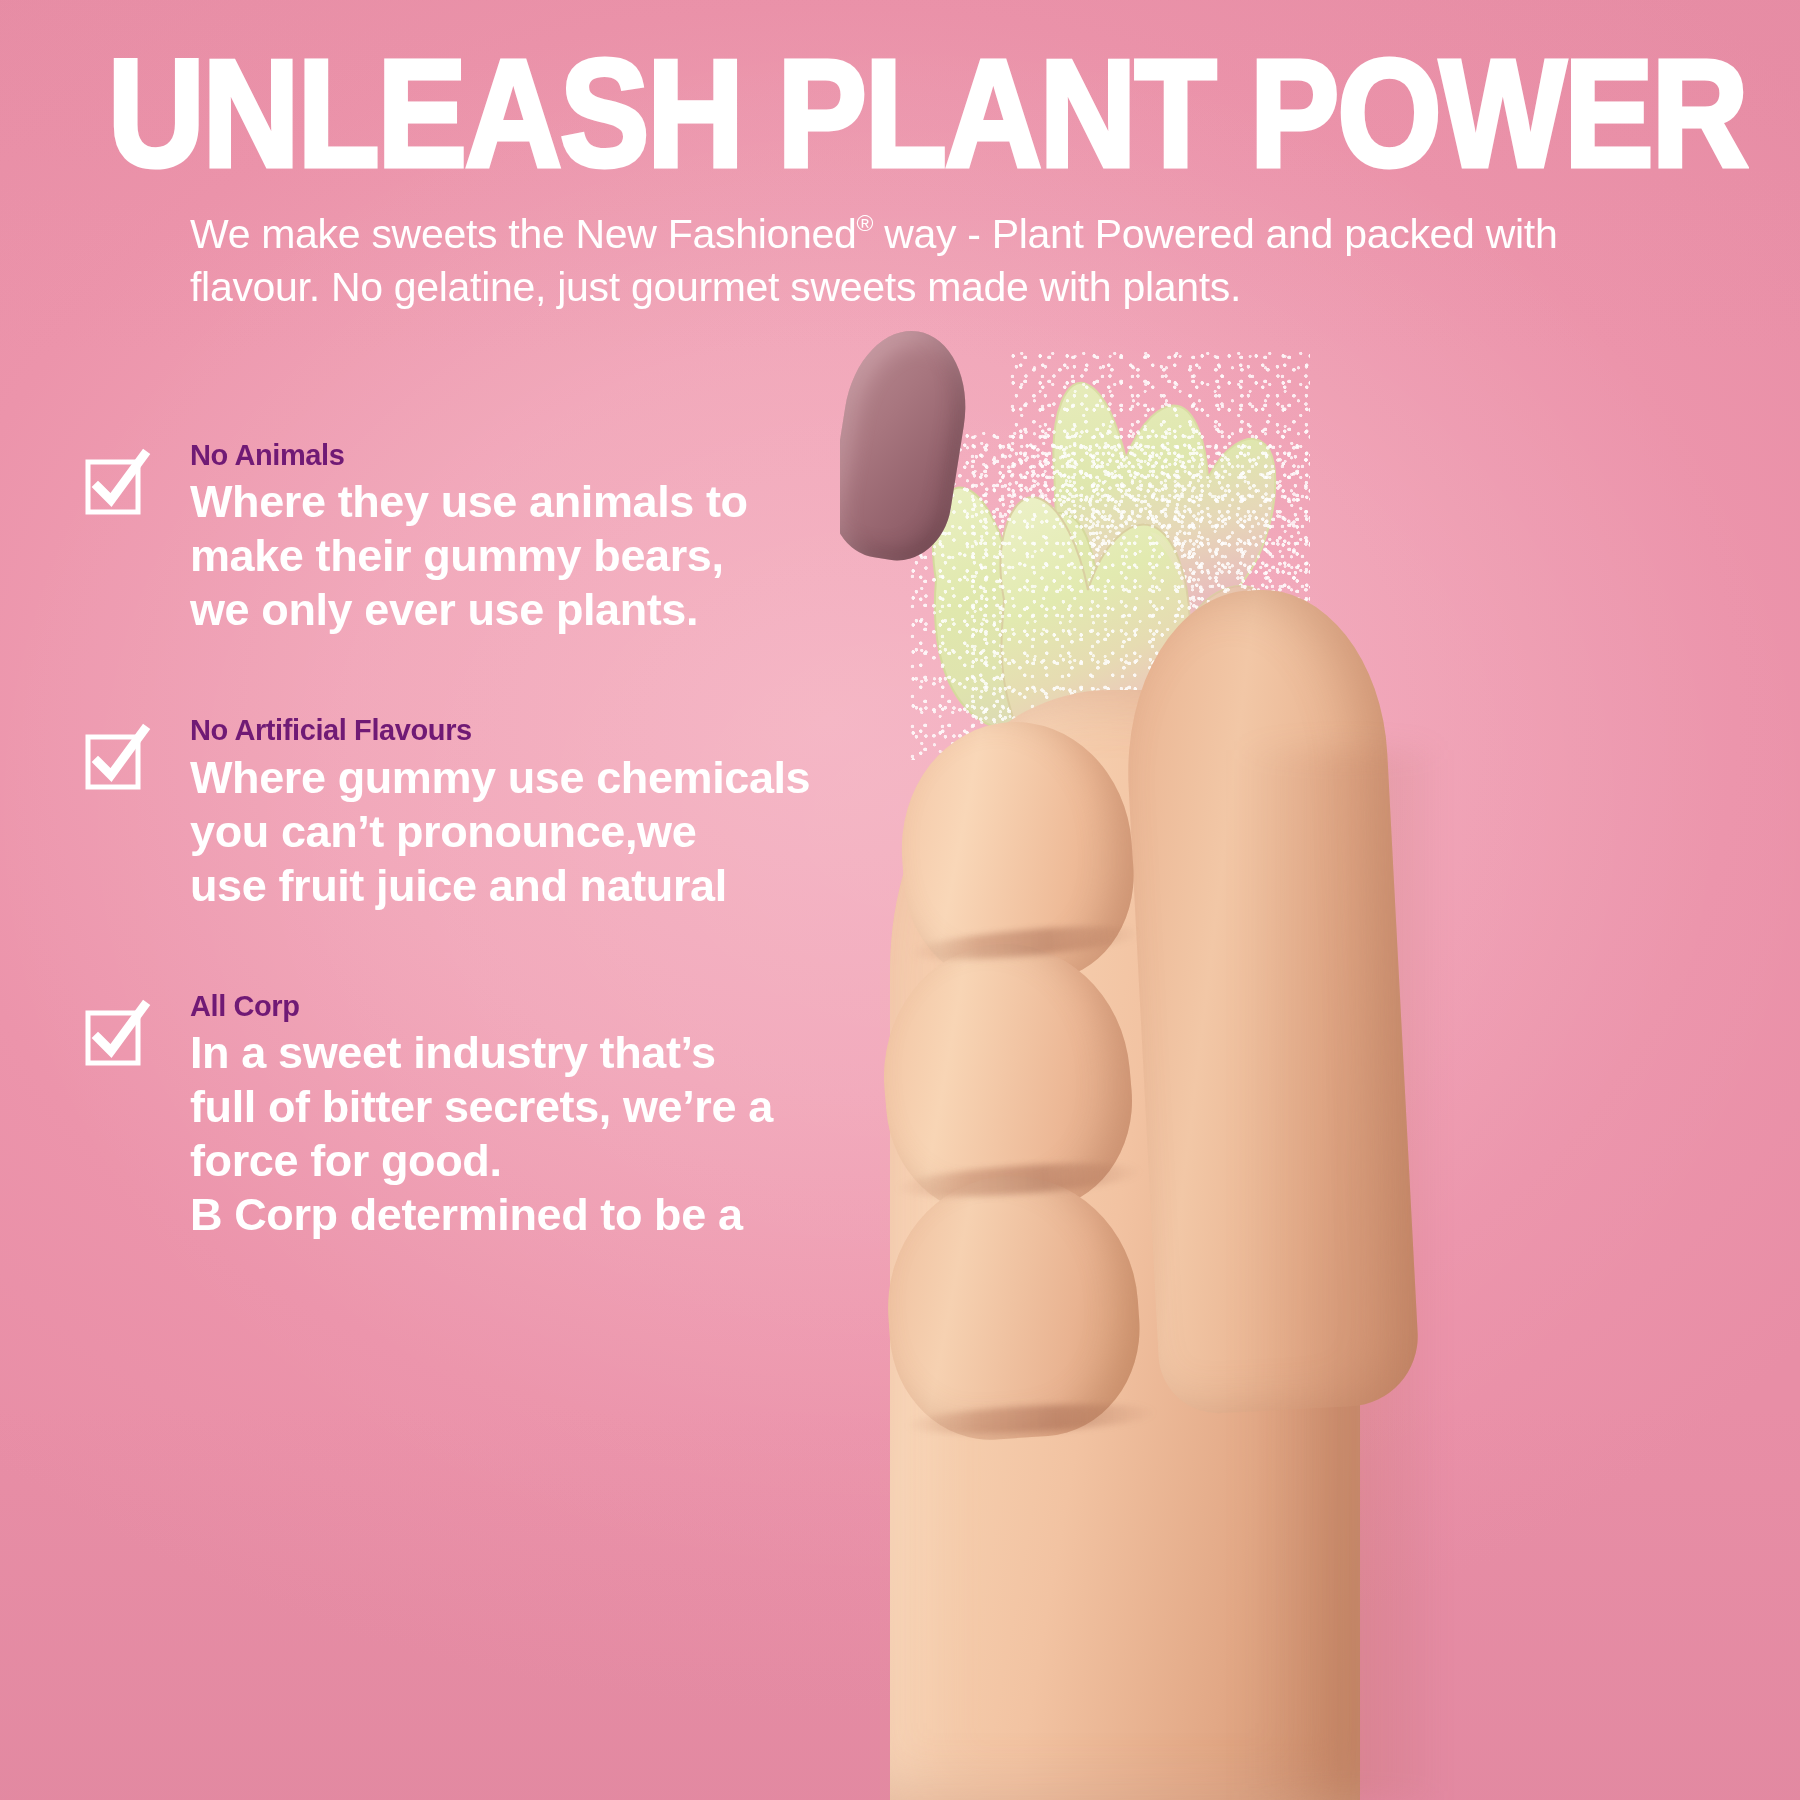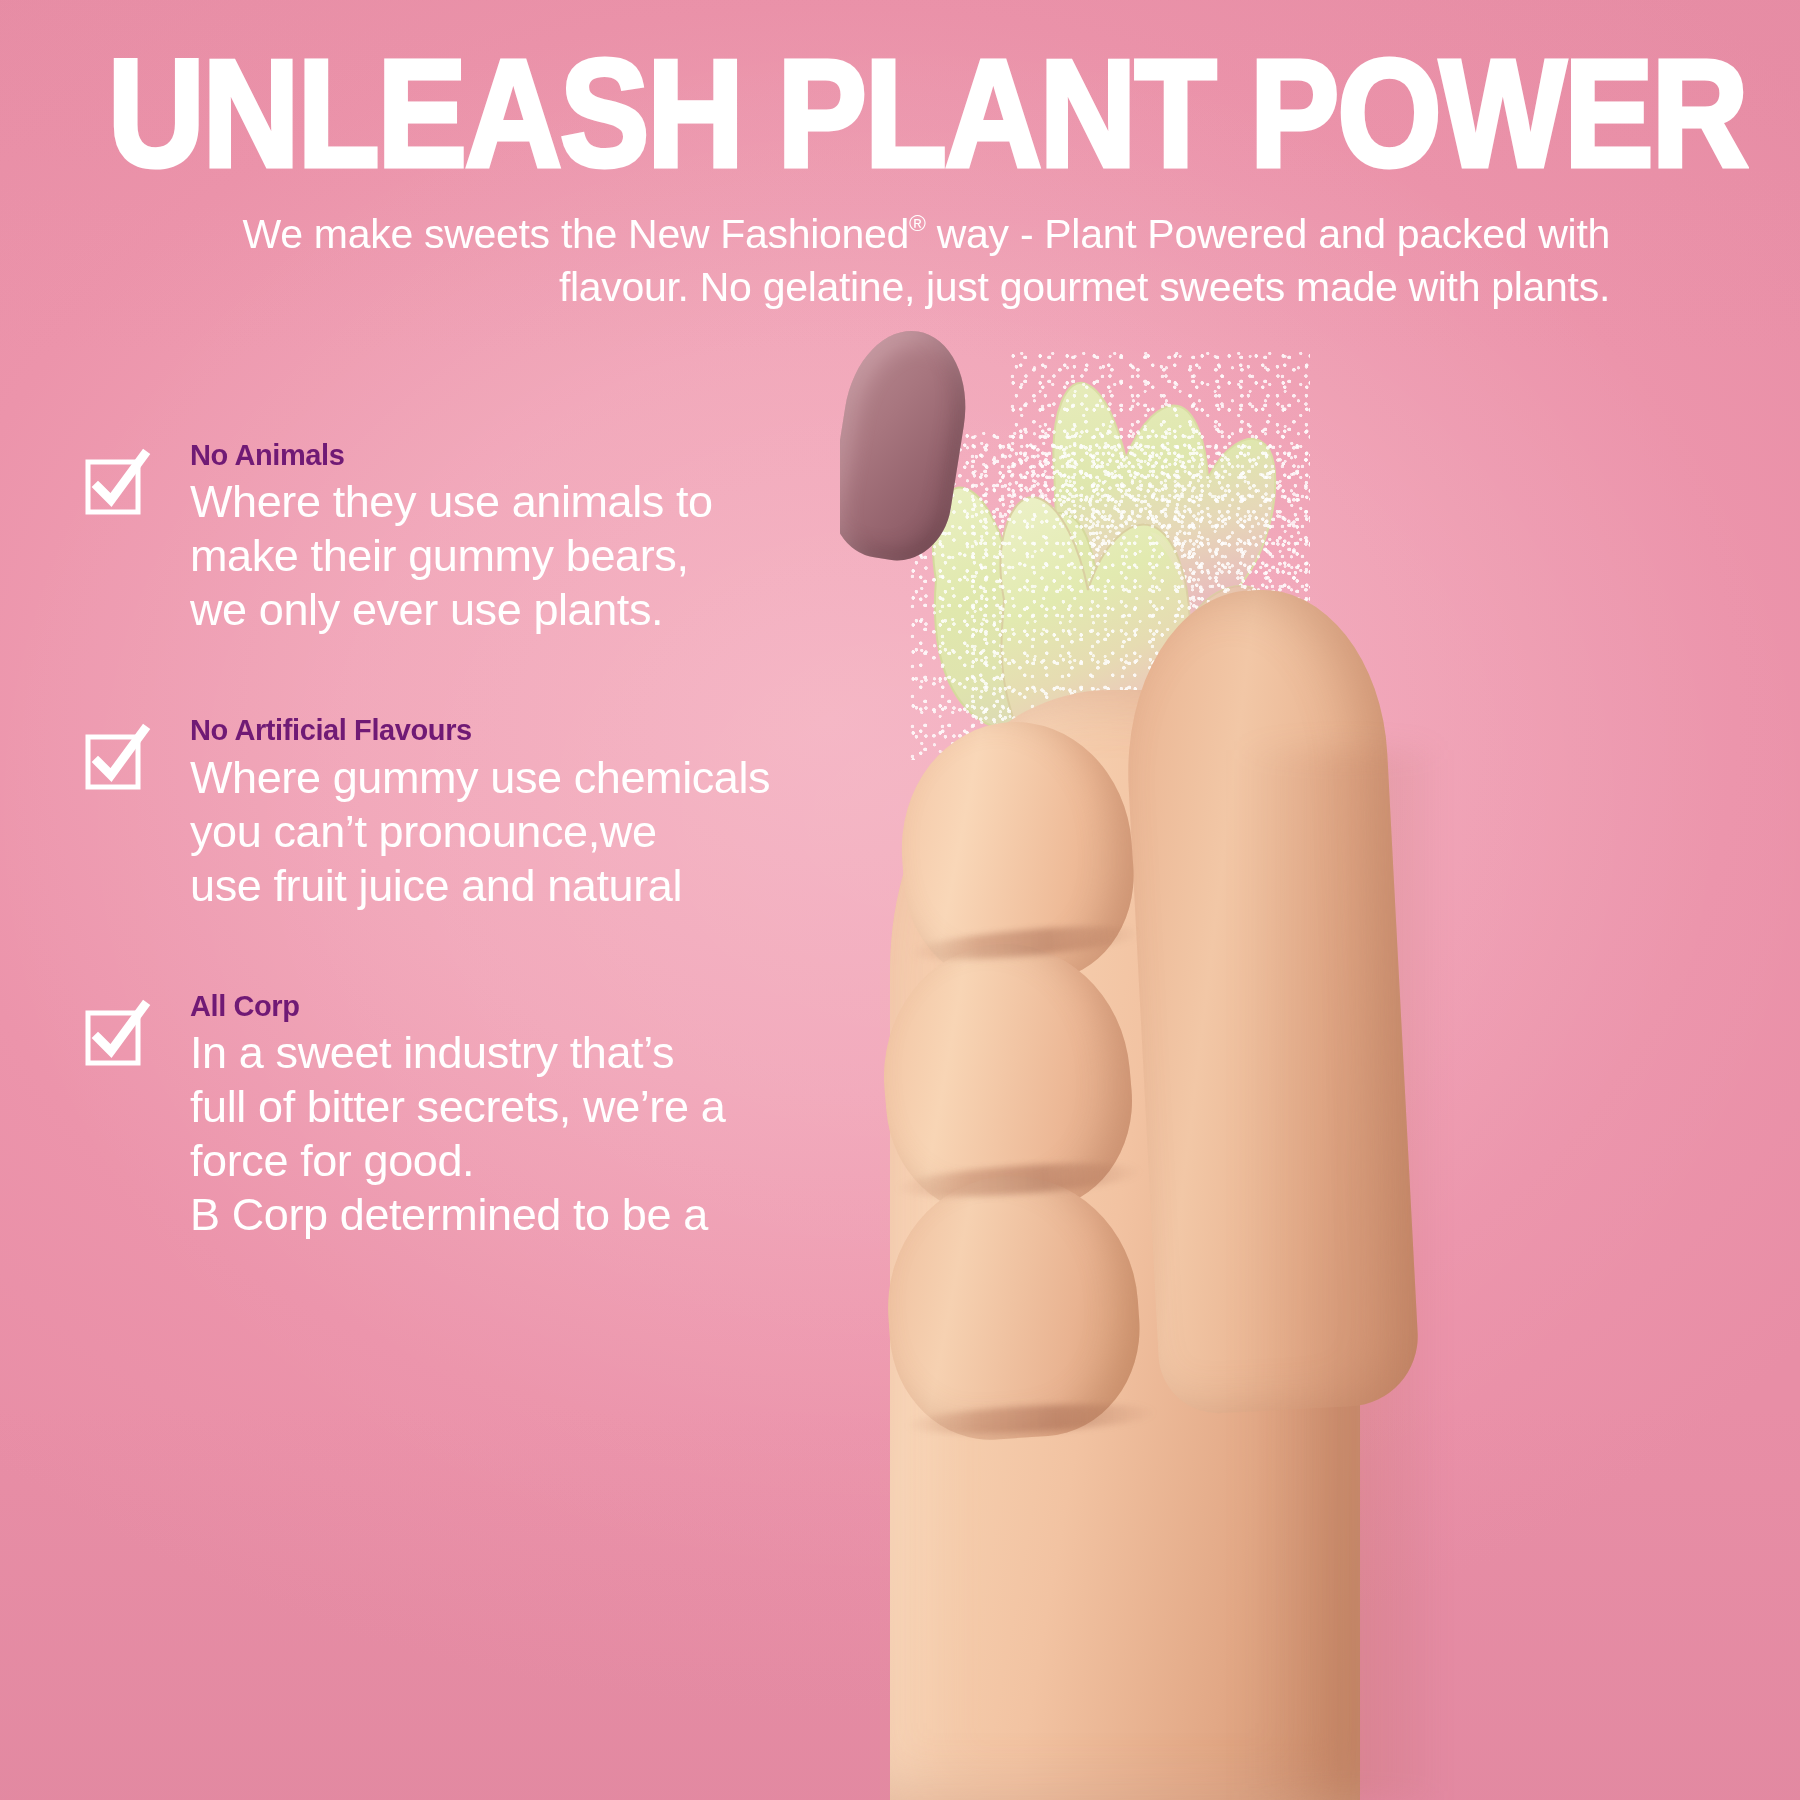--- a/index.html
+++ b/index.html
@@ -39,21 +39,21 @@
     white-space:nowrap;
     -webkit-text-stroke:5px #ffffff;
     paint-order:stroke fill;
   }
 
   
   #subtitle {
     position:absolute; top:208px; left:50%;
     transform:translateX(-50%);
     width:1420px;
-    text-align:right;
+    text-align:left;
     color:#ffffff;
     font-size:41px;
     line-height:1.30;
     font-weight:400;
     letter-spacing:-0.3px;
   }
   #subtitle sup { font-size:0.56em; vertical-align:0.72em; }
 
   
   #features {
@@ -75,21 +75,21 @@
     color:#701a75;
     font-size:29px;
     font-weight:700;
     line-height:1.08;
     letter-spacing:-0.4px;
     margin-bottom:4px;
   }
   .feature-body {
     color:#ffffff;
     font-size:45px;
-    font-weight:400;
+    font-weight:700;
     line-height:1.20;
     letter-spacing:-0.4px;
   }
   .feature-body .ln { display:block; }
 
   
   #photo {
     position:absolute;
     left:840px; top:330px;
     width:960px; height:1470px;

